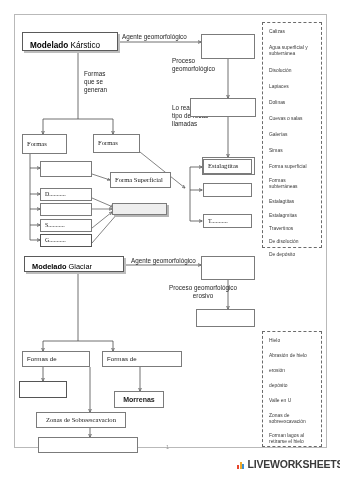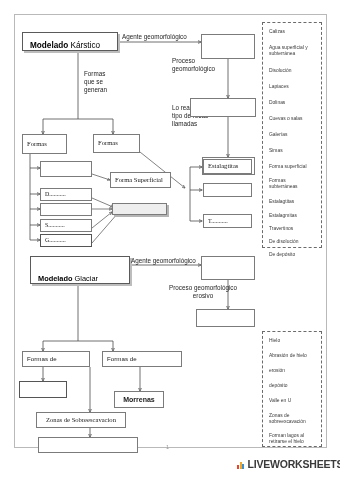--- a/index.html
+++ b/index.html
@@ -193,21 +193,21 @@
   </div>
 
   <div class="box" style="left:203px;top:183px;width:49px;height:14px;">
     <span></span>
   </div>
 
   <div class="box serif-sm" style="left:203px;top:214px;width:49px;height:14px;">
     <span>T...........</span>
   </div>
 
-  <div class="title-box" style="left:30px;top:256px;width:100px;height:28px;">
+  <div class="title-box" style="left:24px;top:256px;width:100px;height:16px;">
     <div class="t" style="font-size:7.4px;">
       <b>Modelado</b><span> Glaciar</span>
     </div>
   </div>
 
   <div class="lbl" style="left:131px;top:257px;width:84px;">Agente geomorfológico</div>
 
   <div class="lbl" style="left:160px;top:284px;width:86px;text-align:center;white-space:pre-line;">Proceso geomorfológico
 erosivo</div>
 

